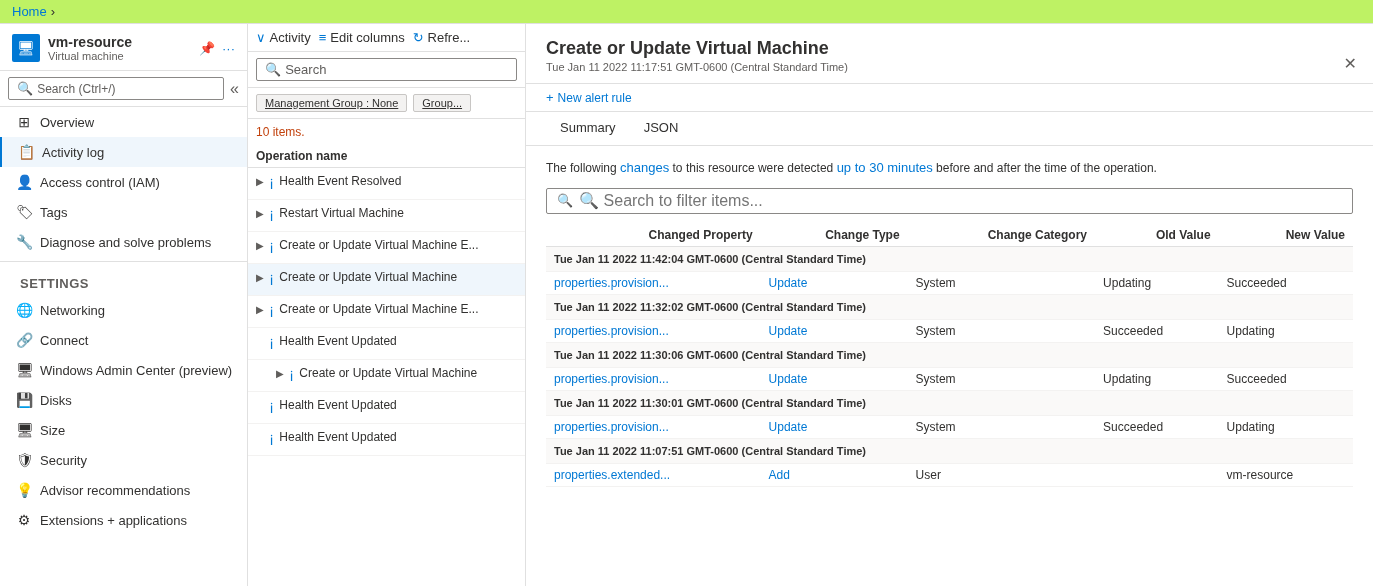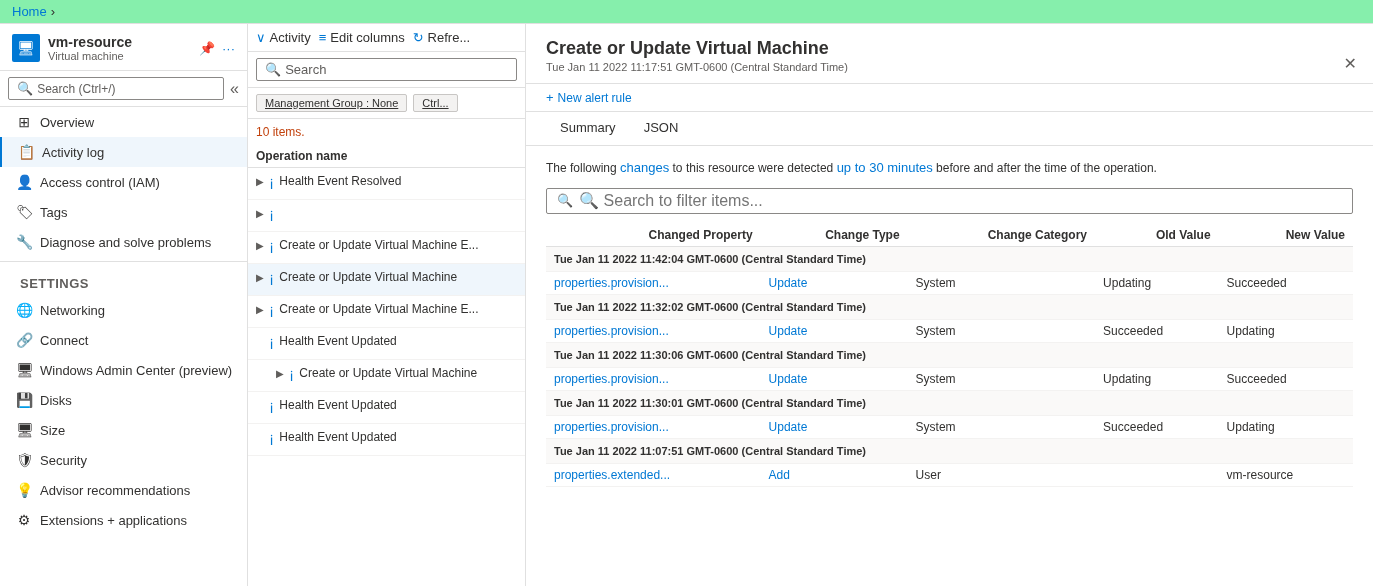--- a/index.html
+++ b/index.html
@@ -1,19 +1,19 @@
 <!DOCTYPE html>
 <html><head>
   <meta charset="utf-8">
   <style>
     * { box-sizing: border-box; margin: 0; padding: 0; font-family: 'Segoe UI', sans-serif; font-size: 13px; }
     body { background: #f3f2f1; display: flex; flex-direction: column; height: 586px; overflow: hidden; }
 
     .breadcrumb-bar {
-      background: #86efac;
+      background: #bef264;
       padding: 4px 12px;
       display: flex;
       align-items: flex-start;
       gap: 4px;
       color: #0078d4;
       font-size: 12px;
       border-bottom: 1px solid #e0e0e0;
     }
     .breadcrumb-bar span { color: #323130; }
 
@@ -376,35 +376,36 @@
 
     <div class="search-input-wrap">
       <div class="search-input">
         <span>🔍</span>
         <span>Search</span>
       </div>
     </div>
 
     <div class="filter-tags">
       <span class="filter-tag">Management Group : None</span>
-      <span class="filter-tag">Ctrl...</span>
+      <span class="filter-tag">Group...</span>
     </div>
 
     <div class="items-count">10 items.</div>
     <div class="col-header">Operation name</div>
 
     <div class="log-list">
       <div class="log-item">
         <span class="expand">▶</span>
         <span class="info-icon">ℹ</span>
         <span class="label">Health Event Resolved</span>
       </div>
       <div class="log-item">
         <span class="expand">▶</span>
         <span class="info-icon">ℹ</span>
+        <span class="label">Restart Virtual Machine</span>
       </div>
       <div class="log-item">
         <span class="expand">▶</span>
         <span class="info-icon">ℹ</span>
         <span class="label">Create or Update Virtual Machine E...</span>
       </div>
       <div class="log-item selected" style="background:#eff6fc;">
         <span class="expand">▶</span>
         <span class="info-icon">ℹ</span>
         <span class="label">Create or Update Virtual Machine</span>

